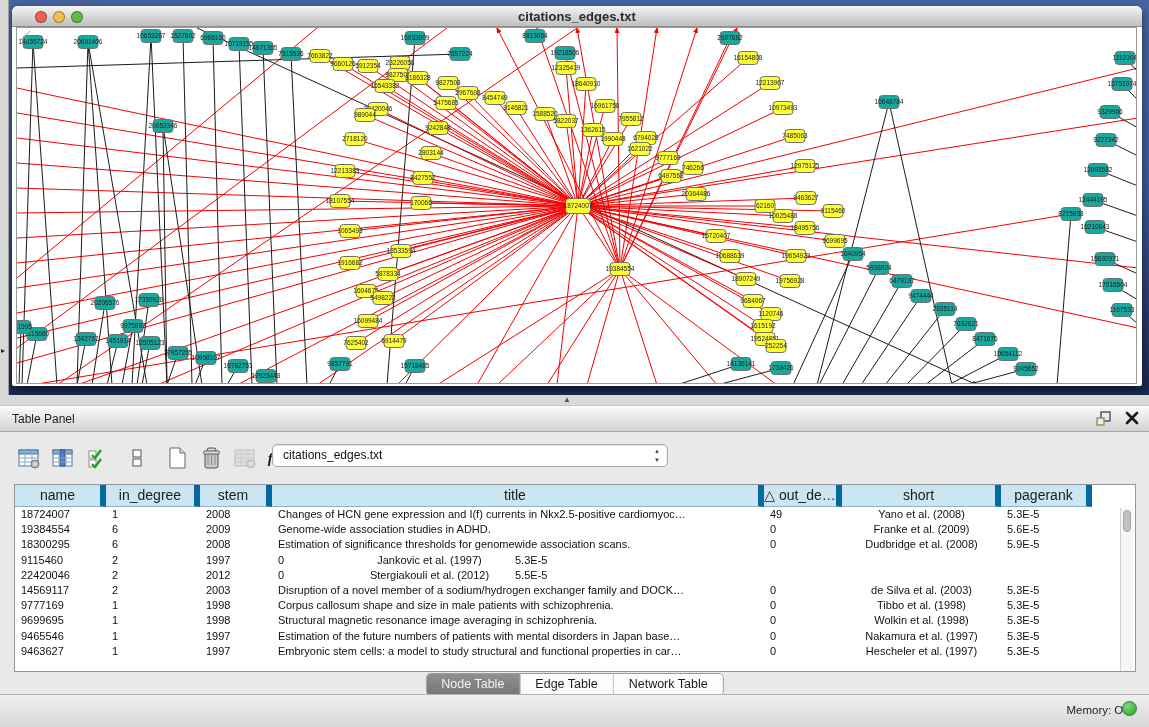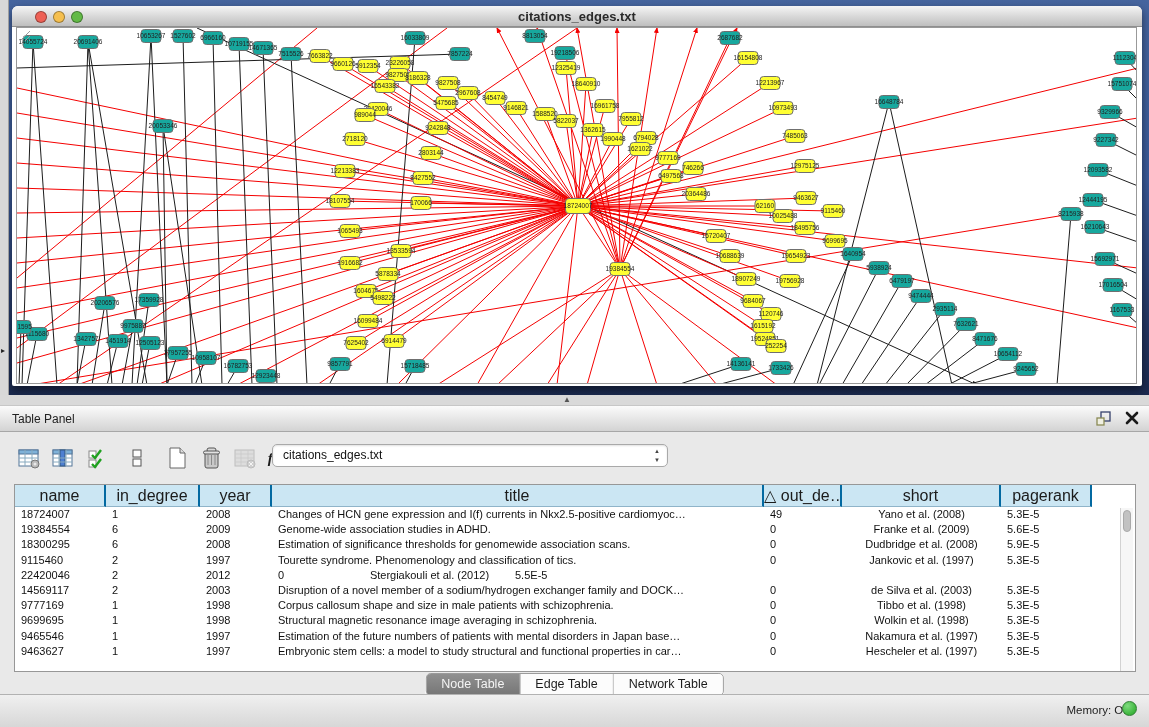--- a/index.html
+++ b/index.html
@@ -47,22 +47,22 @@
   .fx { font-family:"Liberation Serif", serif; font-style:italic; font-weight:bold;
         font-size:15px; color:#1a1a1a; }
   .combo { position:absolute; left:272px; top:12px; width:396px; height:23px; background:#fff;
            border:1px solid #a9a9a9; border-radius:5px; box-shadow:inset 0 1px 2px rgba(0,0,0,.12);
            font-size:12px; color:#111; line-height:21px; padding-left:10px; }
   .combo .steppers { position:absolute; right:7px; top:2px; font-size:6px; color:#444; line-height:9px; text-align:center;}
 
   .tablebox { position:absolute; left:14px; top:52px; width:1122px; height:188px;
               background:#fff; border:1px solid #979797; }
   .thead { display:flex; height:22px; }
-  .th { background:#cbe6f3; border-right:2px solid #0369a1; border-bottom:1px solid #8fb4c9;
-        font-size:16px; color:#1b1b1b; text-align:center; line-height:21px;
+  .th { background:#cbe6f3; border-right:6px solid #0369a1; border-bottom:1px solid #8fb4c9;
+        font-size:14px; color:#1b1b1b; text-align:center; line-height:21px;
         white-space:nowrap; overflow:hidden; }
   .trow { display:flex; height:15.2px; }
   .td { font-size:11px; color:#111; line-height:15px; padding-left:6px; white-space:nowrap;
         overflow:hidden; }
   .td.center { text-align:center; padding-left:0; }
   .vscroll { position:absolute; right:2px; top:23px; width:13px; height:163px;
              background:#f6f6f6; border-left:1px solid #d2d2d2; }
   .vthumb { position:absolute; left:2px; top:2px; width:8px; height:22px; background:#c2c2c2;
             border:1px solid #a9a9a9; border-radius:5px; }
 
@@ -831,21 +831,21 @@
     </div>
   <div class="combo">
     <span>citations_edges.txt</span>
     <div class="steppers">▲<br>▼</div>
   </div>
 
   <div class="tablebox">
     <div class="thead" id="thead">
         <div class="th" style="width: 91px;">name</div>
         <div class="th" style="width: 94px;">in_degree</div>
-        <div class="th" style="width: 72px;">year</div>
+        <div class="th" style="width: 72px;">stem</div>
         <div class="th" style="width: 492px;">title</div>
         <div class="th" style="width: 78px;">△ out_de…</div>
         <div class="th" style="width: 159px;">short</div>
         <div class="th" style="width: 91px;">pagerank</div>
       </div>
     <div id="tbody">
         <div class="trow">
           <div class="td" style="width: 91px;">18724007</div>
           <div class="td" style="width: 94px;">1</div>
           <div class="td" style="width: 72px;">2008</div>
@@ -869,21 +869,20 @@
           <div class="td" style="width: 72px;">2008</div>
           <div class="td" style="width: 492px;">Estimation of significance thresholds for genomewide association scans.</div>
           <div class="td" style="width: 78px;">0</div>
           <div class="td center" style="width: 159px;">Dudbridge et al. (2008)</div>
           <div class="td" style="width: 91px;">5.9E-5</div>
         </div>
         <div class="trow">
           <div class="td" style="width: 91px;">9115460</div>
           <div class="td" style="width: 94px;">2</div>
           <div class="td" style="width: 72px;">1997</div>
-          <div class="td" style="width: 492px;">Tourette syndrome. Phenomenology and classification of tics.</div>
           <div class="td" style="width: 78px;">0</div>
           <div class="td center" style="width: 159px;">Jankovic et al. (1997)</div>
           <div class="td" style="width: 91px;">5.3E-5</div>
         </div>
         <div class="trow">
           <div class="td" style="width: 91px;">22420046</div>
           <div class="td" style="width: 94px;">2</div>
           <div class="td" style="width: 72px;">2012</div>
           <div class="td" style="width: 78px;">0</div>
           <div class="td center" style="width: 159px;">Stergiakouli et al. (2012)</div>

